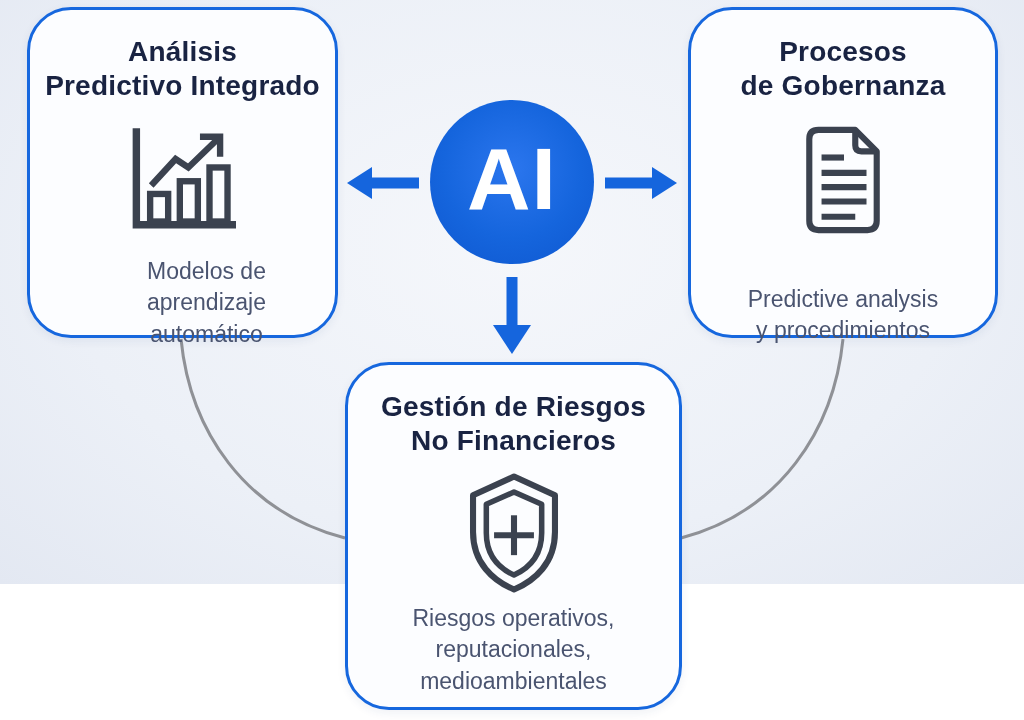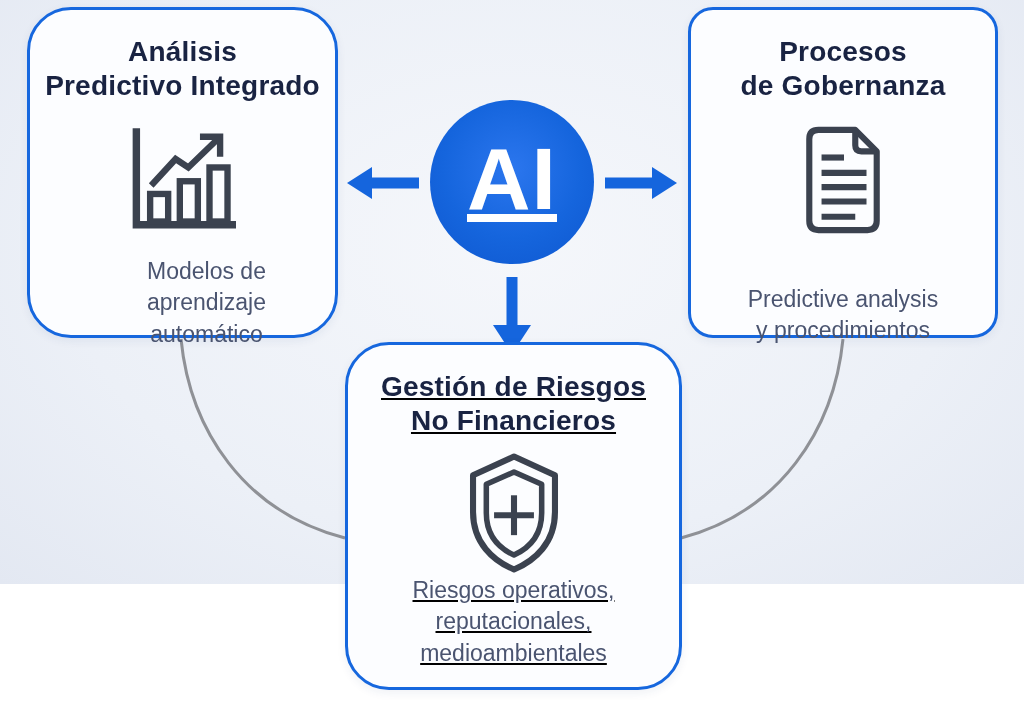--- a/index.html
+++ b/index.html
@@ -29,48 +29,48 @@
   .card{
     position:absolute;z-index:2;
     background:var(--card-bg);
     border:3px solid var(--card-border);
     border-radius:44px;
     display:flex;flex-direction:column;align-items:center;
     padding:25px 8px 18px 8px;
     box-shadow:0 3px 10px rgba(30,60,120,0.07);
   }
   .card-left{left:27px;top:7px;width:311px;height:331px;}
-  .card-right{left:688px;top:7px;width:310px;height:331px;border-radius:25px;}
-  .card-bottom{left:345px;top:342px;width:337px;height:348px;text-decoration:underline;}
+  .card-right{left:688px;top:7px;width:310px;height:331px;}
+  .card-bottom{left:345px;top:362px;width:337px;height:348px;}
   .card-title{
     white-space:pre-line;text-align:center;
     font-size:28px;font-weight:bold;line-height:1.2;
     color:var(--title-navy);letter-spacing:0.2px;
   }
   .card-subtitle{
     white-space:pre-line;text-align:center;
     font-size:23px;line-height:1.36;
     color:var(--subtitle-slate);
   }
   .card-icon{display:flex;align-items:center;justify-content:center;}
   .card-left .card-icon,.card-right .card-icon{margin-top:22px;height:112px;}
   .card-left .card-subtitle{margin-top:26px;margin-left:48px;}
   .card-right .card-subtitle{margin-top:48px;}
   .card-bottom .card-icon{margin-top:14px;height:126px;}
-  .card-bottom .card-subtitle{margin-top:0;}
+  .card-bottom .card-subtitle{margin-top:8px;}
   .icon-svg{stroke:var(--icon-stroke);fill:none;}
   .ai-circle{
     position:absolute;z-index:3;
     left:430px;top:100px;width:164px;height:164px;border-radius:50%;
     background:radial-gradient(circle at 50% 42%, var(--circle-blue-center) 0%, var(--accent-blue) 55%, var(--circle-blue-edge) 100%);
     display:flex;align-items:center;justify-content:center;
   }
   .ai-label{
     color:#ffffff;font-size:88px;font-weight:bold;letter-spacing:1px;
-    line-height:1;transform:translateY(-3px);text-decoration:underline;
+    line-height:1;transform:translateY(-3px);
   }
 </style>
 </head>
 <body>
 
 <div class="stage">
 
   <svg class="overlay" viewBox="0 0 1024 720" xmlns="http://www.w3.org/2000/svg">
     <path class="connector" d="M 181 339 C 190 430, 244 512, 345 538"></path>
     <path class="connector" d="M 843 339 C 834 430, 780 512, 681 538"></path>

